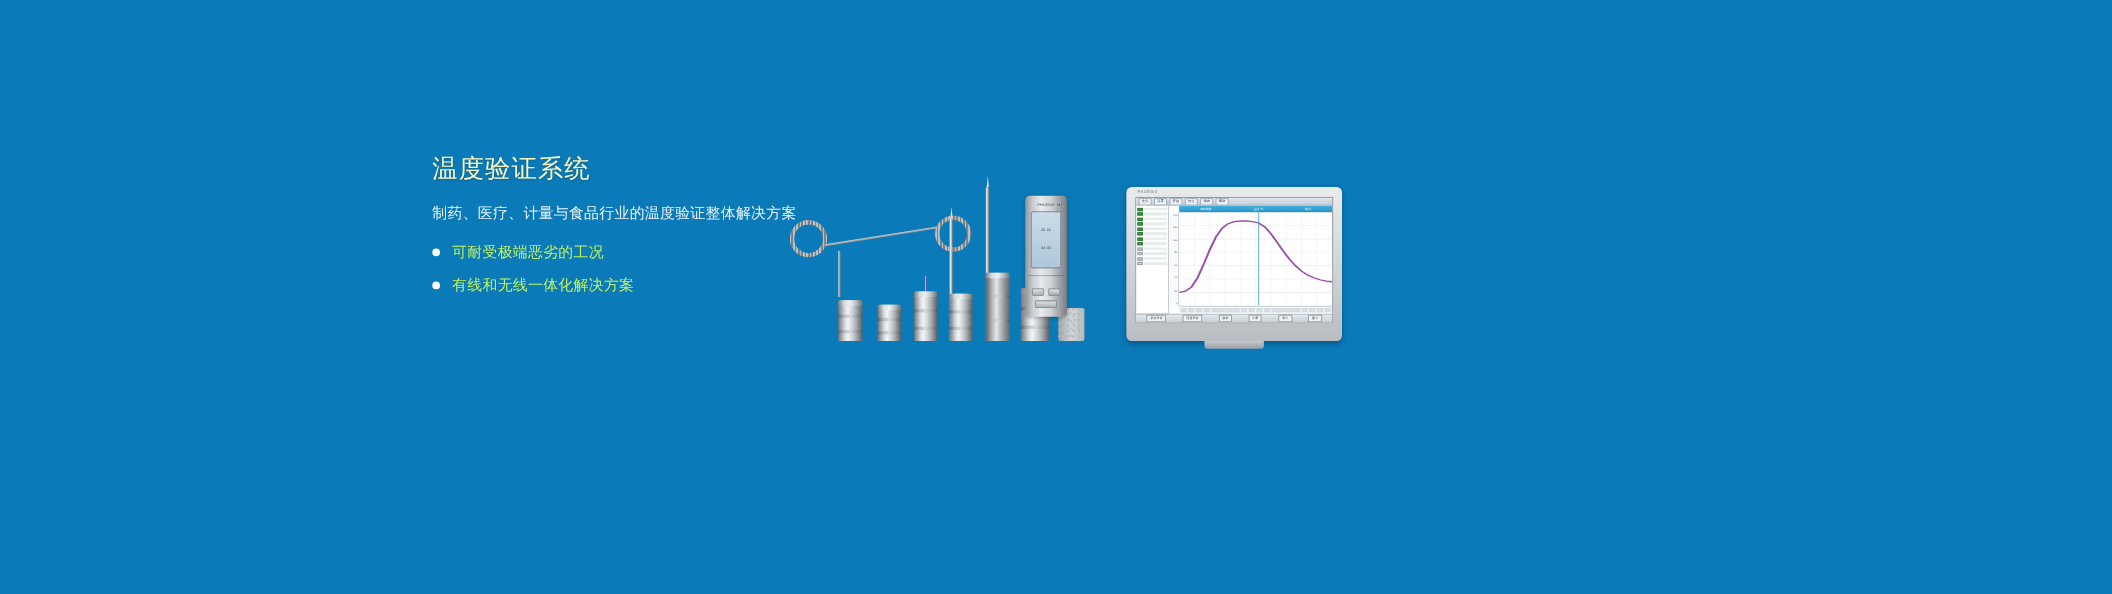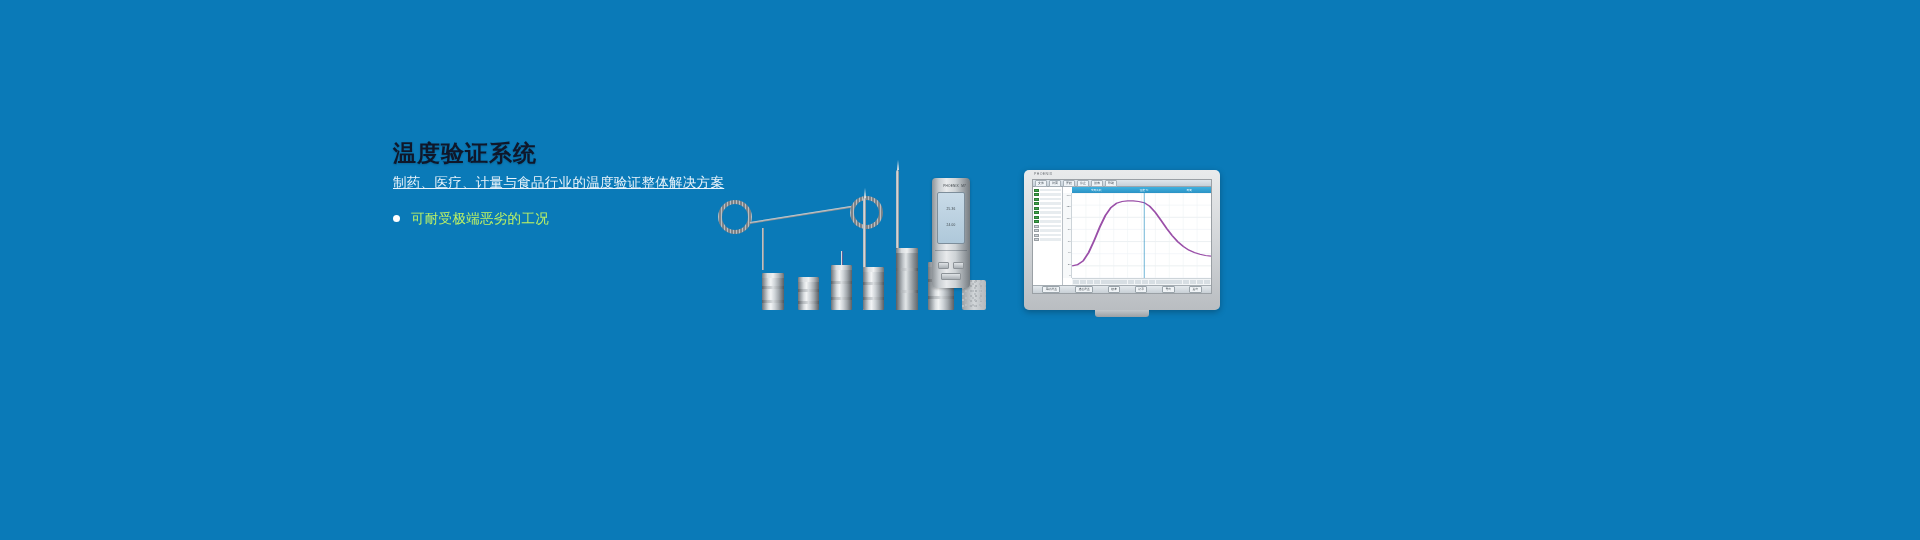--- a/index.html
+++ b/index.html
@@ -9,28 +9,28 @@
     font-family:"Liberation Sans","DejaVu Sans",sans-serif;
     position:relative;
   }
   .banner {
     position:absolute; inset:0;
     background:#0a7ab8;
   }
   
   .copy { position:absolute; left:393px; top:140px; width:420px; }
   .title {
-    font-size:23px; font-weight:bold; color:#0f172a;
+    font-size:23px; font-weight:normal; color:#fef9c3;
     letter-spacing:1px; line-height:1.2;
     text-shadow:0 1px 2px rgba(0,0,0,.18);
   }
   .subtitle {
-    margin-top:6px;
+    margin-top:17px;
     font-size:13.5px; color:#eaf4fb; font-weight:normal;
-    letter-spacing:.3px; white-space:nowrap;text-decoration:underline;
+    letter-spacing:.3px; white-space:nowrap;
   }
   .bullets { margin-top:18px; list-style:none; }
   .bullet {
     display:flex; align-items:center;
     margin-bottom:12px;
     font-size:13.5px; color:#bef264; letter-spacing:.3px;
   }
   .bullet .dot {
     width:7px; height:7px; border-radius:50%;
     background:#ffffff; margin-right:11px; flex:0 0 auto;
@@ -207,20 +207,24 @@
 
 <div class="banner">
 
   <div class="copy">
     <div class="title">温度验证系统</div>
     <div class="subtitle">制药、医疗、计量与食品行业的温度验证整体解决方案</div>
     <ul class="bullets">
       <li class="bullet">
         <span class="dot"></span>
         <span>可耐受极端恶劣的工况</span>
+      </li>
+      <li class="bullet">
+        <span class="dot"></span>
+        <span>有线和无线一体化解决方案</span>
       </li>
     </ul>
   </div>
 
   <div class="products">
 
     <div class="coil" style="left:18px; top:100px; width:34px; height:34px;"></div>
     <div class="cablewire" style="left:50px; top:122px; width:105px; transform:rotate(-9deg); transform-origin:left center;"></div>
     <div class="coil" style="left:150px; top:96px; width:33px; height:33px;"></div>
     <div class="cablewire" style="left:62px; top:128px; width:2px; height:42px; background:linear-gradient(90deg,#cfd4d7,#81868b);"></div>

